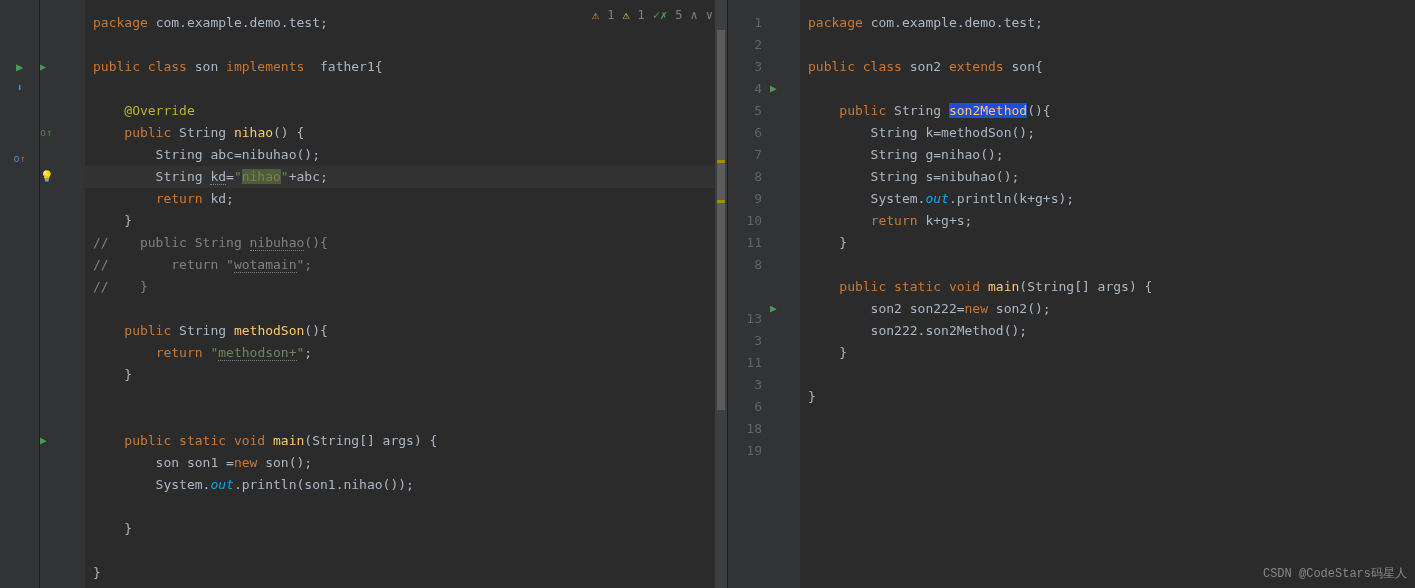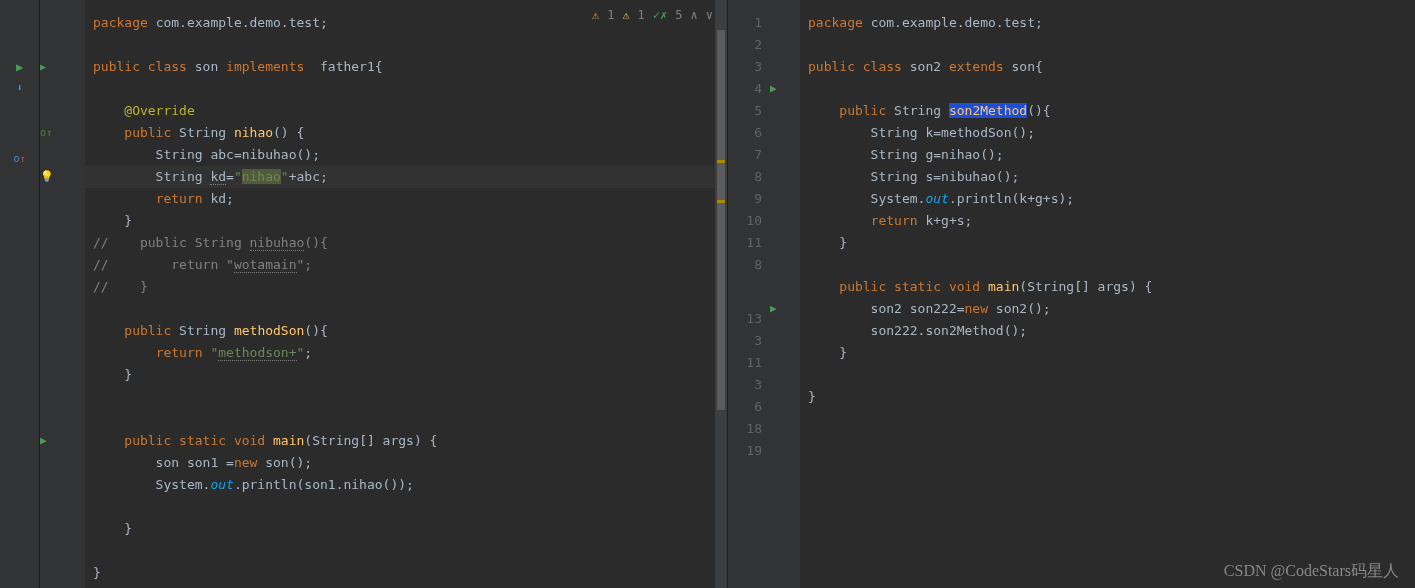--- a/index.html
+++ b/index.html
@@ -116,24 +116,24 @@
     .marker {
       position: absolute;
       width: 8px;
       height: 3px;
       left: 2px;
     }
     .marker.yellow { background: #a68b00; }
     .footer {
       position: absolute;
       bottom: 6px;
-      right: 16px;
+      right: 8px;
       color: #888888;
-      font-size: 16px;
-      font-family: Liberation Serif, serif;
+      font-size: 12px;
+      font-family: Liberation Mono, monospace;
     }
     .left-icons {
       padding-top: 60px;
       display: flex;
       flex-direction: column;
       align-items: center;
       gap: 8px;
       font-size: 12px;
     }
   </style>

